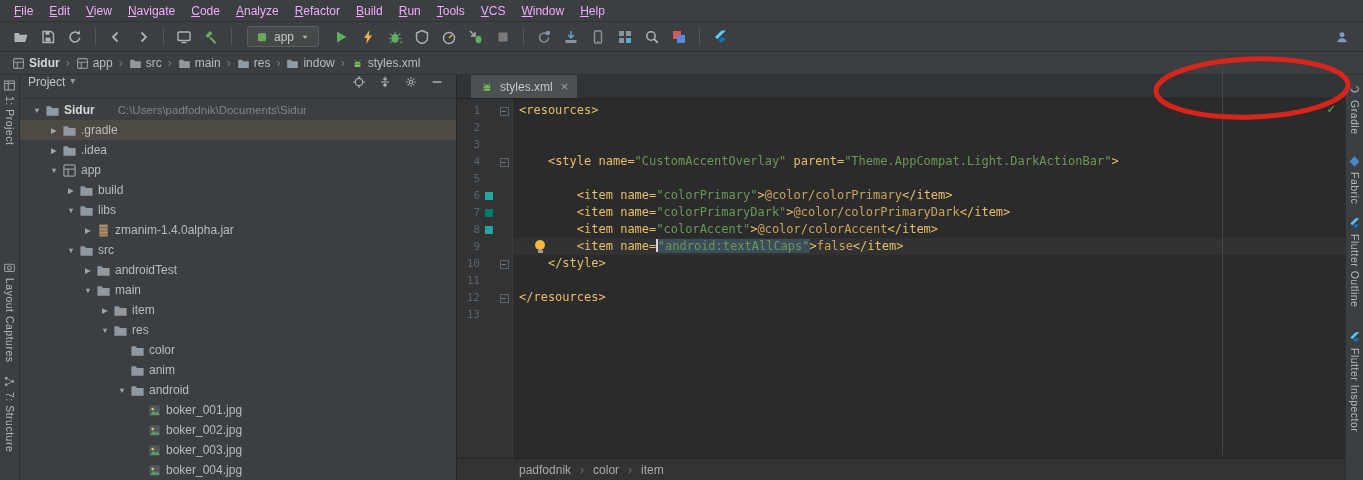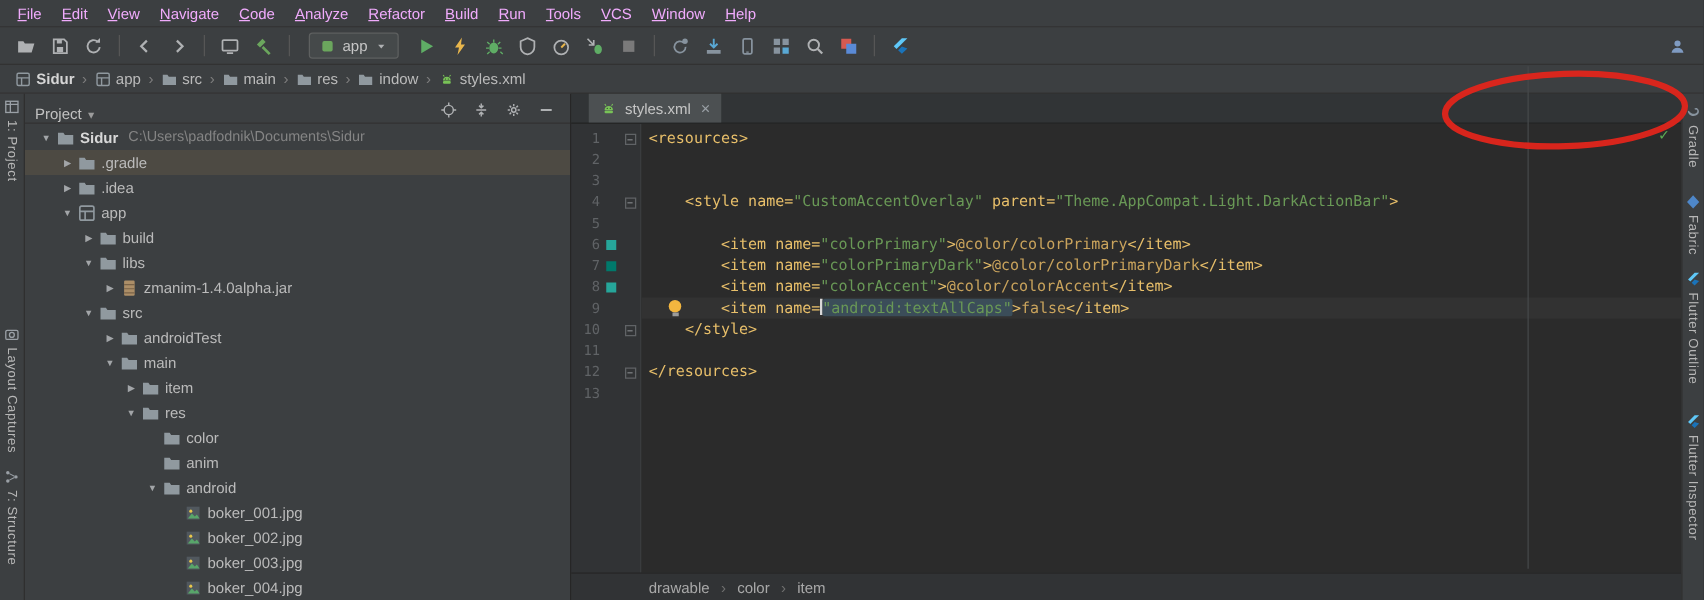--- a/index.html
+++ b/index.html
@@ -23,32 +23,32 @@
 .crumb-root{font-weight:bold;color:#d5d5d5}
 .crumb-sep{color:#7d7d7d;margin:0 6px}
 
 .main{height:405px;display:flex}
 .lstrip{width:20px;min-width:20px;background:#3c3f41;border-right:1px solid #2f2f2f;position:relative}
 .rstrip{width:18px;min-width:18px;background:#3c3f41;border-left:1px solid #2f2f2f;position:relative}
 .vtab{position:absolute;left:0;width:100%;display:flex;flex-direction:column;align-items:center;gap:4px}
 .vlabel{writing-mode:vertical-rl;font-size:10.5px;color:#b7b7b7;white-space:nowrap;letter-spacing:.5px}
 
 .project{width:437px;min-width:437px;background:#3c3f41;border-right:1px solid #262626;overflow:hidden;display:flex;flex-direction:column}
-.phead{height:24px;display:flex;align-items:flex-end;gap:5px;padding:0 8px;border-bottom:1px solid #323232}
+.phead{height:24px;display:flex;align-items:flex-start;gap:5px;padding:0 8px;border-bottom:1px solid #323232}
 .ptitle{color:#c2c2c2}
 .pcaret{color:#9b9b9b;font-size:10px}
 .phicons{margin-left:auto;display:flex;gap:12px;align-items:center;padding-right:4px}
 .ptree{flex:1;overflow:hidden;padding-top:1px}
 .trow{height:20px;display:flex;align-items:center;white-space:nowrap;color:#bbbbbb}
 .trow.selected{background:#4d4a43}
 .twisty{width:14px;min-width:14px;text-align:center;font-size:7.5px;color:#a2a5a8}
 .tic{width:17px;min-width:17px}
 .tlabel{margin-left:3px}
 .tlabel.bold{font-weight:bold;color:#d8d8d8}
-.tpath{color:#848484;margin-left:8px;font-size:11.5px}
+.tpath{color:#848484;margin-left:23px;font-size:11.5px}
 
 .editor{flex:1;min-width:0;display:flex;flex-direction:column;background:#2b2b2b}
 .tabs{height:24px;background:#313436;border-bottom:1px solid #232323;display:flex;align-items:stretch;padding-left:14px}
 .tab{display:flex;align-items:center;gap:6px;padding:0 9px;background:#4c5052;color:#c6c6c6}
 .tabclose{color:#9aa0a6;font-size:13px;line-height:1;margin-left:2px}
 .code-wrap{flex:1;display:flex;position:relative;font-family:"DejaVu Sans Mono","Liberation Mono",monospace;font-size:12px;line-height:17px;overflow:hidden}
 .gutter{width:56px;min-width:56px;background:#313335;border-right:1px solid #3a3c3e;padding-top:3px}
 .gline{height:17px;display:flex;align-items:center}
 .gnum{width:23px;min-width:23px;text-align:right;color:#606366;font-size:11px}
 .gswatch{width:17px;min-width:17px;display:flex;justify-content:center;align-items:center}
@@ -690,21 +690,21 @@
             <div class="gline">
               <span class="gnum">13</span>
               <span class="gswatch"></span>
               <span class="gfold"></span>
             </div>
           </div>
         <div class="codecol" id="codecol"><div class="cline"><span class="tk-tag">&lt;resources&gt;</span></div><div class="cline"></div><div class="cline"></div><div class="cline"><span class="tk-pl">    </span><span class="tk-tag">&lt;style </span><span class="tk-attr">name=</span><span class="tk-str">"CustomAccentOverlay"</span><span class="tk-pl"> </span><span class="tk-attr">parent=</span><span class="tk-str">"Theme.AppCompat.Light.DarkActionBar"</span><span class="tk-tag">&gt;</span></div><div class="cline"></div><div class="cline"><span class="tk-pl">        </span><span class="tk-tag">&lt;item </span><span class="tk-attr">name=</span><span class="tk-str">"colorPrimary"</span><span class="tk-tag">&gt;</span><span class="tk-txt">@color/colorPrimary</span><span class="tk-tag">&lt;/item&gt;</span></div><div class="cline"><span class="tk-pl">        </span><span class="tk-tag">&lt;item </span><span class="tk-attr">name=</span><span class="tk-str">"colorPrimaryDark"</span><span class="tk-tag">&gt;</span><span class="tk-txt">@color/colorPrimaryDark</span><span class="tk-tag">&lt;/item&gt;</span></div><div class="cline"><span class="tk-pl">        </span><span class="tk-tag">&lt;item </span><span class="tk-attr">name=</span><span class="tk-str">"colorAccent"</span><span class="tk-tag">&gt;</span><span class="tk-txt">@color/colorAccent</span><span class="tk-tag">&lt;/item&gt;</span></div><div class="cline current"><span class="bulb"></span><span class="tk-pl">        </span><span class="tk-tag">&lt;item </span><span class="tk-attr">name=</span><span class="caret"></span><span class="tk-str tk-hl">"android:textAllCaps"</span><span class="tk-tag">&gt;</span><span class="tk-txt">false</span><span class="tk-tag">&lt;/item&gt;</span></div><div class="cline"><span class="tk-pl">    </span><span class="tk-tag">&lt;/style&gt;</span></div><div class="cline"></div><div class="cline"><span class="tk-tag">&lt;/resources&gt;</span></div><div class="cline"></div></div>
         <div class="check">✓</div>
       </div>
       <div class="bcrumbs" id="bcrumbs">
-          <span class="bcrumb">drawable</span>
+          <span class="bcrumb">padfodnik</span>
           <span class="bsep">›</span>
           <span class="bcrumb">color</span>
           <span class="bsep">›</span>
           <span class="bcrumb">item</span>
         </div>
     </div>
     <div class="rstrip" id="rstrip">
         <div class="vtab" style="top:8px">
           <span class="ic">
             <svg width="13" height="13" viewBox="0 0 16 16">

